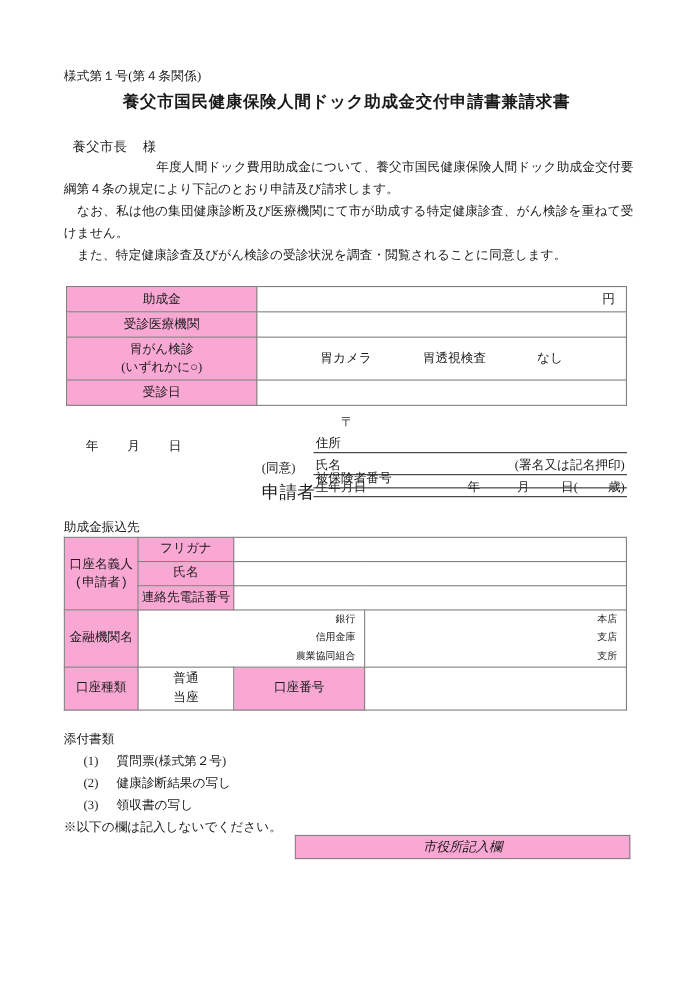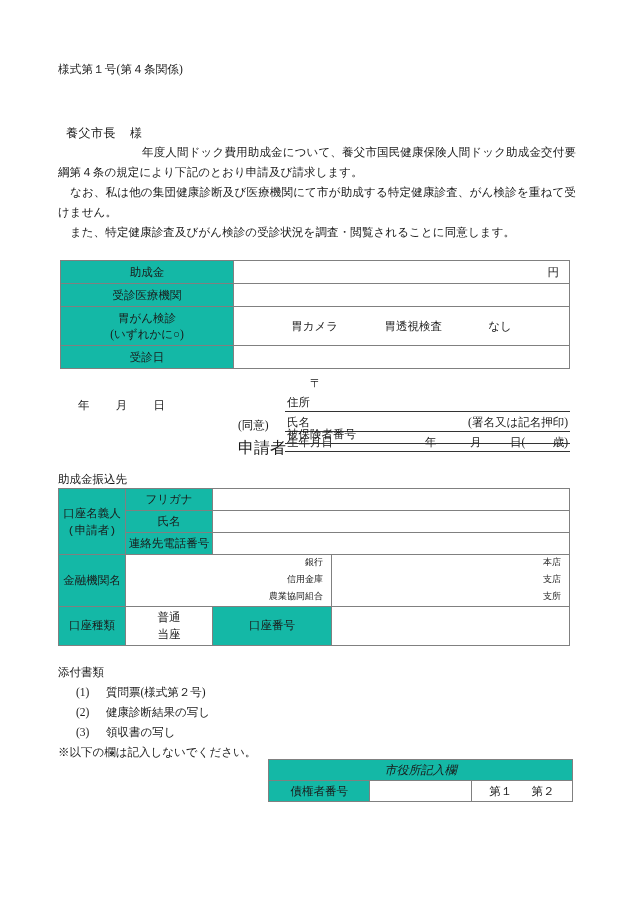--- a/index.html
+++ b/index.html
@@ -69,21 +69,21 @@
     font-size: 11.5px;
     table-layout: fixed;
   }
   table td {
     border: 1px solid #808080;
     padding: 0;
     vertical-align: middle;
     text-align: center;
     line-height: 16px;
   }
-  .shade { background: #14b8a6; }
+  .shade { background: #f9a8d4; }
   .blank { background: #ffffff; }
 
   
   .tbl-subsidy {
     position: absolute;
     left: 60px;
     top: 260px;
     width: 510px;
   }
   .tbl-subsidy td.lbl { width: 172px; height: 22px; }
@@ -218,20 +218,21 @@
   .ch-dai  { width: 93px; }
   .dai-wrap { display: flex; justify-content: space-around; padding: 0 8px; }
 </style>
 </head>
 <body>
 
 <div class="page">
 
   <div class="abs form-no">様式第１号(第４条関係)</div>
 
+  <div class="abs doc-title">養父市国民健康保険人間ドック助成金交付申請書兼請求書</div>
 
   <div class="abs addressee">
     <span>養父市長</span><span class="gap"></span><span>様</span>
   </div>
 
   <div class="para p1">年度人間ドック費用助成金について、養父市国民健康保険人間ドック助成金交付要綱第４条の規定により下記のとおり申請及び請求します。</div>
   <div class="para p2">なお、私は他の集団健康診断及び医療機関にて市が助成する特定健康診査、がん検診を重ねて受けません。</div>
   <div class="para p3">また、特定健康診査及びがん検診の受診状況を調査・閲覧されることに同意します。</div>
 
   <table class="tbl-subsidy">
@@ -363,26 +364,16 @@
       <span class="num">(3)</span><span>領収書の写し</span>
     </div>
     <div class="note">※以下の欄は記入しないでください。</div>
   </div>
 
   <table class="tbl-city">
     <tbody>
       <tr>
         <td class="shade city-head" colspan="3">市役所記入欄</td>
       </tr>
-      <tr>
-        <td class="shade ch-lbl">債権者番号</td>
-        <td class="blank ch-val"></td>
-        <td class="blank ch-dai">
-          <div class="dai-wrap">
-            <span>第１</span>
-            <span>第２</span>
-          </div>
-        </td>
-      </tr>
     </tbody>
   </table>
 
 </div>
 
 </body></html>

